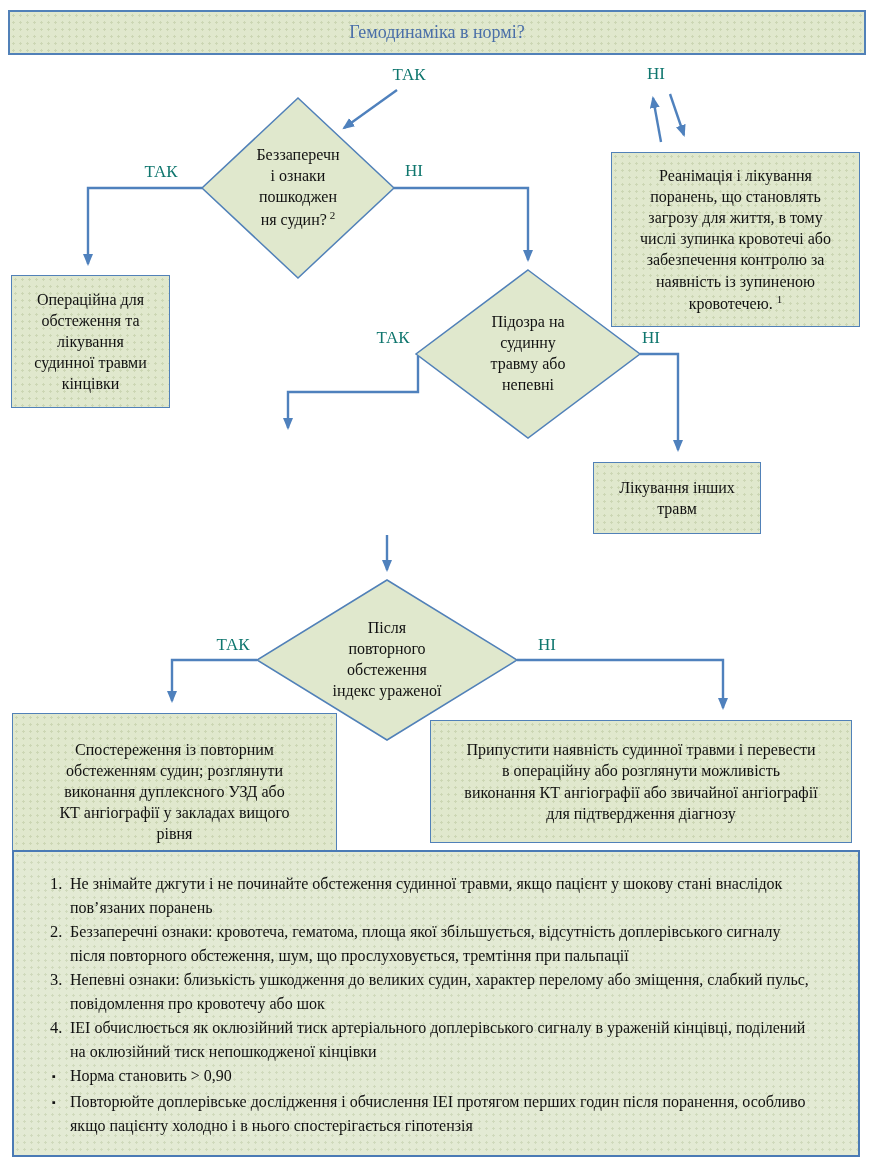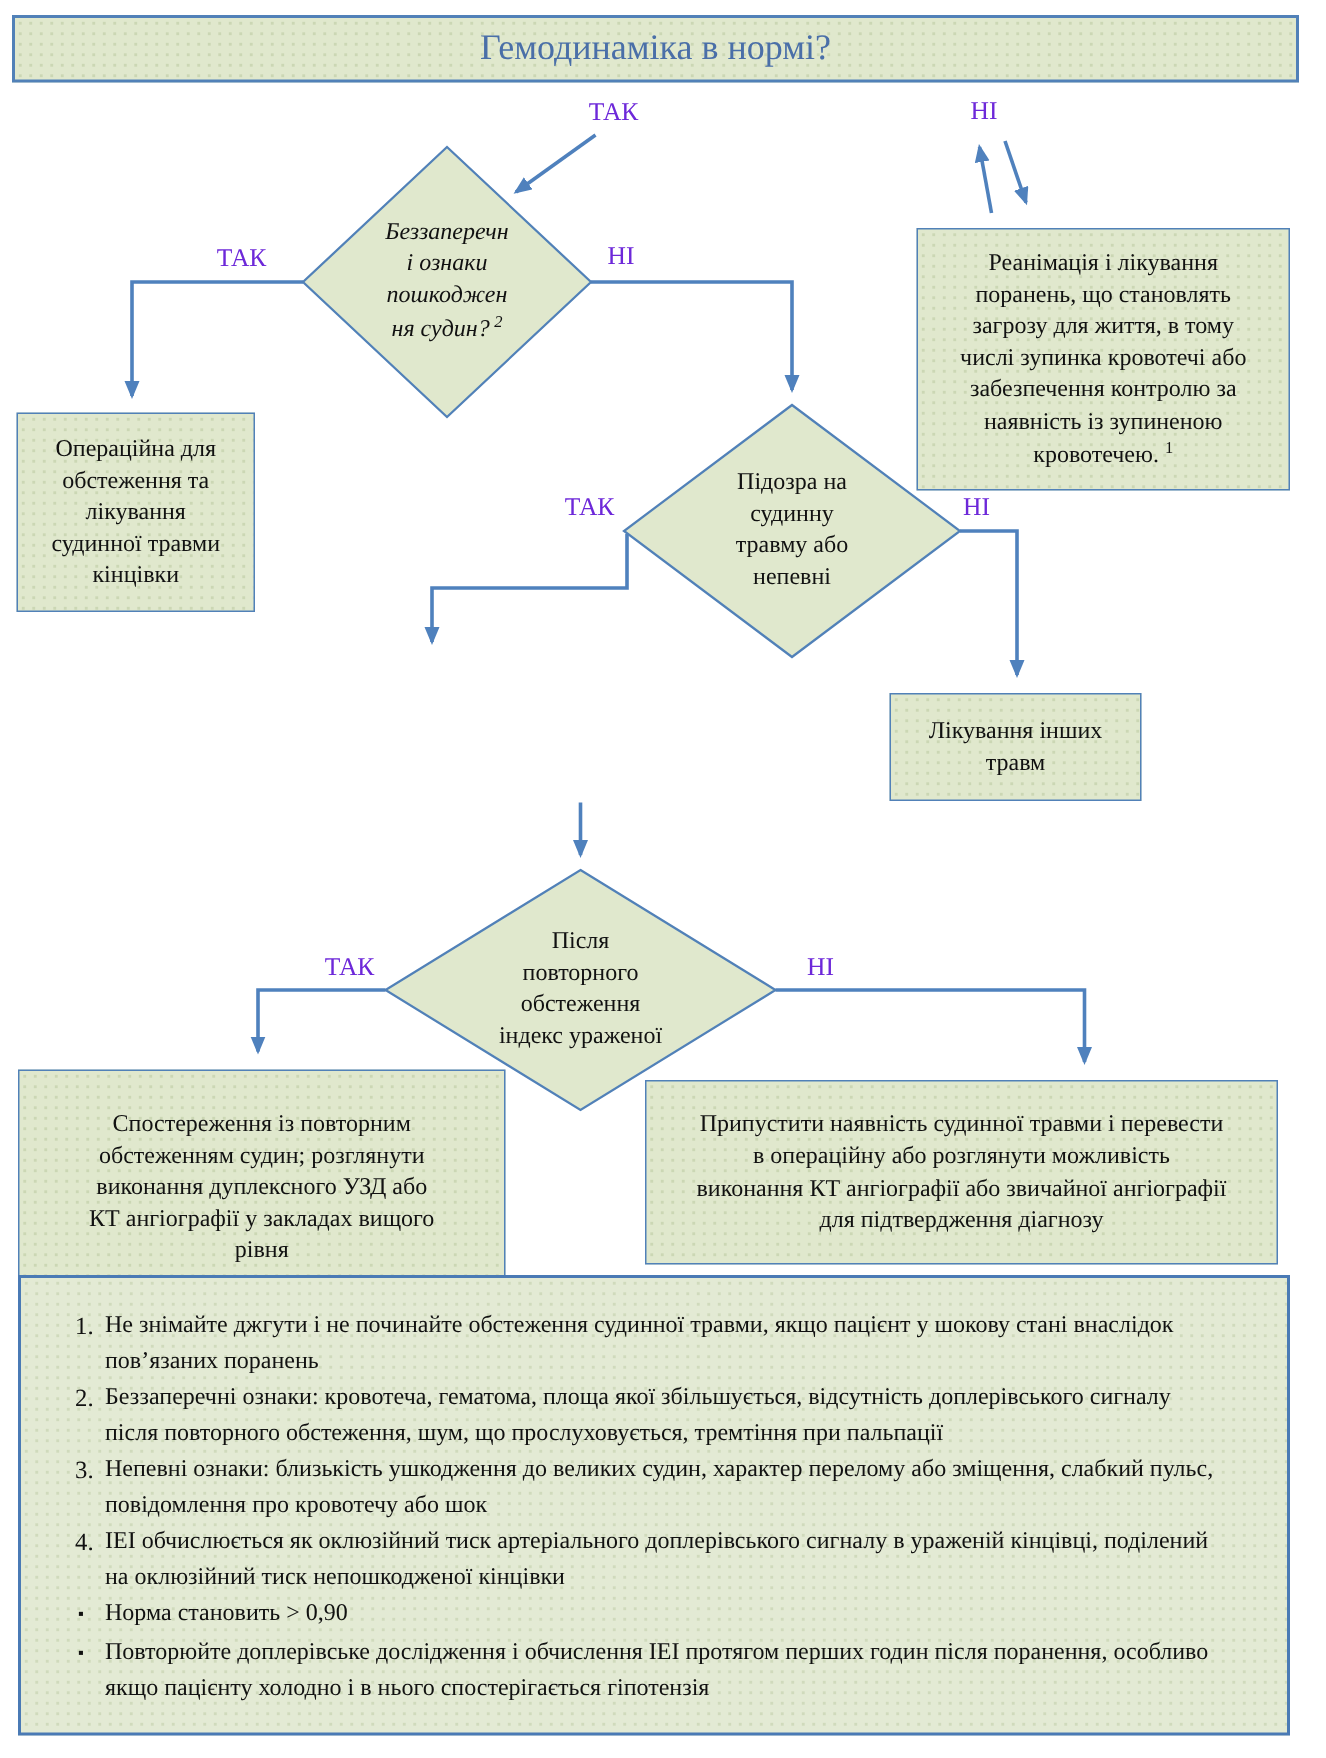--- a/index.html
+++ b/index.html
@@ -14,29 +14,29 @@
     background-size:7px 7px;
     border:1.5px solid #5181b8;
     display:flex;align-items:center;justify-content:center;
     text-align:center;z-index:1;
   }
   .btext{white-space:pre-line;font-size:16px;line-height:1.32;padding:2px 6px;}
   .btext sup{font-size:11px;margin-left:4px;}
   #header-box{
     left:8px;top:10px;width:858px;height:45px;border-width:2px;z-index:1;
   }
-  #header-box .btext{font-size:24px;color:#4a6fa8;}
+  #header-box .btext{font-size:18px;color:#4a6fa8;}
   .dtext{
     position:absolute;z-index:6;display:flex;align-items:center;justify-content:center;
     text-align:center;white-space:pre-line;font-size:16px;line-height:1.3;
   }
   .dtext sup{font-size:11px;margin-left:3px;white-space:nowrap;}
   .lbl{
     position:absolute;z-index:6;transform:translate(-50%,-50%);
-    font-size:17px;color:#6d28d9;white-space:nowrap;
+    font-size:17px;color:#0f766e;white-space:nowrap;
   }
   svg#flow-layer{position:absolute;left:0;top:0;z-index:5;pointer-events:none;}
   #notes-panel{
     position:absolute;left:12px;top:850px;width:848px;height:307px;
     box-sizing:border-box;border:2px solid #4a7ab5;
     background-color:#e3ead4;
     background-image:radial-gradient(circle, rgba(150,170,115,0.25) 1px, rgba(0,0,0,0) 1.2px);
     background-size:7px 7px;
     z-index:1;padding:20px 20px 0 22px;
   }
@@ -111,21 +111,21 @@
       <path d="M257,660 L172,660 L172,701" marker-end="url(#arr)"></path>
       <path d="M517,660 L723,660 L723,708" marker-end="url(#arr)"></path>
     </g>
     <g stroke="#5181b8" stroke-width="1.5" fill="#e0e8cd">
       <polygon points="298,98 394,188 298,278 202,188"></polygon>
       <polygon points="528,270 640,354 528,438 416,354"></polygon>
       <polygon points="387,580 517,660 387,740 257,660"></polygon>
     </g>
   </svg>
 
-  <div class="dtext" style="left:223px;top:130px;width:150px;height:116px;font-style:italic;">
+  <div class="dtext" style="left:223px;top:130px;width:150px;height:116px;">
     <div><span>Беззаперечн
 і ознаки
 пошкоджен
 ня судин?</span><sup>2</sup></div>
   </div>
   <div class="dtext" style="left:458px;top:306px;width:140px;height:96px;">Підозра на
 судинну
 травму або
 непевні</div>
   <div class="dtext" style="left:297px;top:612px;width:180px;height:96px;">Після

